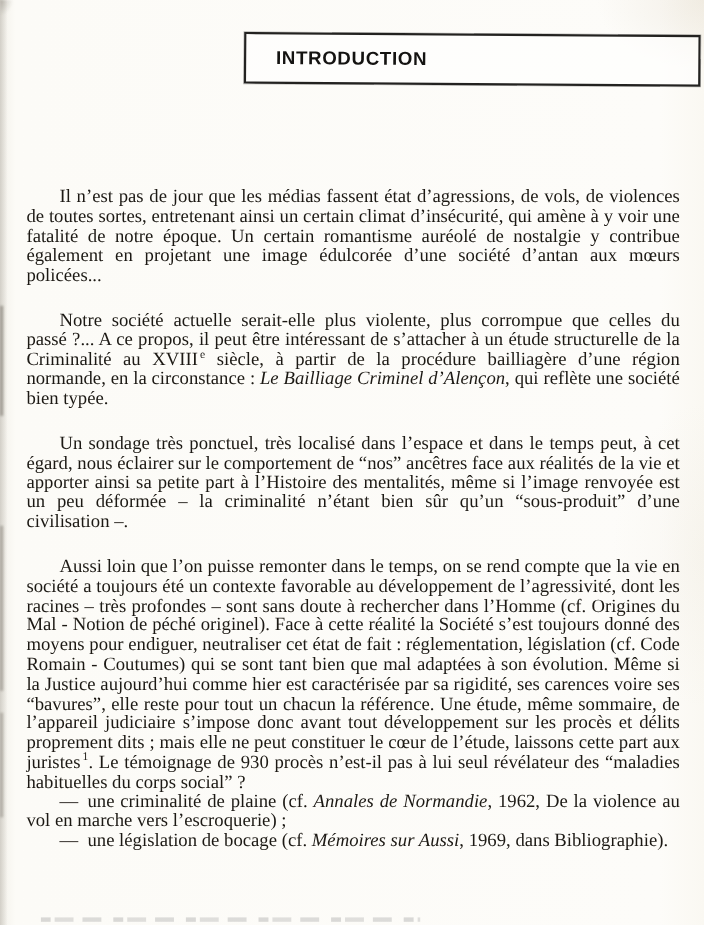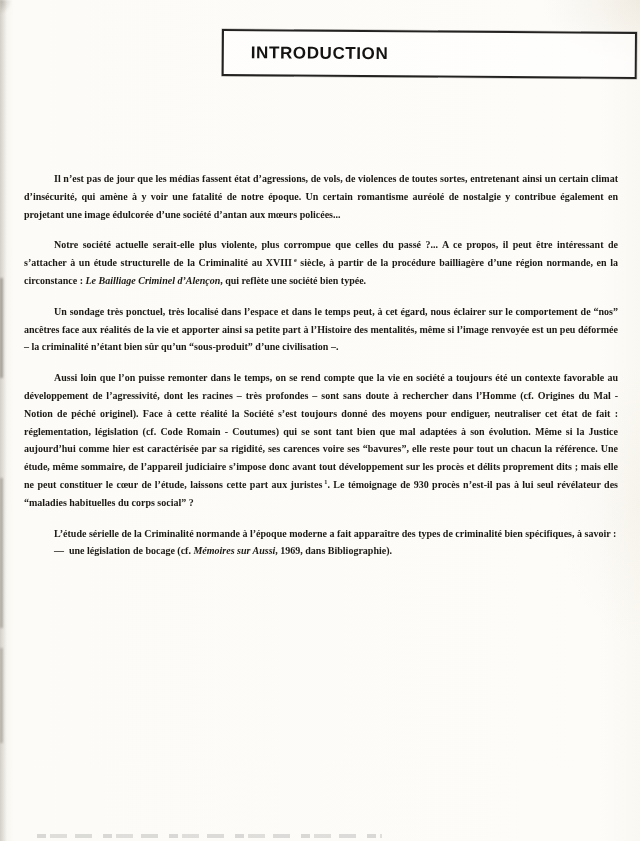--- a/index.html
+++ b/index.html
@@ -54,27 +54,26 @@
     font-size: 17px;
     letter-spacing: 0.6px;
     color: #141311;
     text-align: right;
   }
 
   
   .body-text {
     position: absolute; left: 24px; top: 170px; width: 594px;
     color: #1c1914;
-    font-size: 10px;
+    font-size: 17px;
     line-height: 17.8px;
     text-align: justify;
-    font-weight: bold;
   }
   .body-text p { margin: 0; text-indent: 30px; }
-  .body-text p + p { margin-top: 13px; }
+  .body-text p + p { margin-top: 23px; }
   .body-text p.tight { margin-top: 0; }
   .it { font-style: italic; }
   sup { vertical-align: super; font-size: 0.62em; line-height: 0; margin-left: 2px; }
 
   
   .footnote-frag {
     position: absolute; left: 37px; top: 834px; width: 345px; height: 7px;
     opacity: 0.45;
     filter: blur(0.6px);
     background:
@@ -100,17 +99,17 @@
 
 <div class="title-box">
   <span>INTRODUCTION</span>
 </div>
 
 <div class="body-text">
     <p><span>Il n’est pas de jour que les médias fassent état d’agressions, de vols, de violences de toutes sortes, entretenant ainsi un certain climat d’insécurité, qui amène à y voir une fatalité de notre époque. Un certain romantisme auréolé de nostalgie y contribue également en projetant une image édulcorée d’une société d’antan aux mœurs policées...</span></p>
     <p><span>Notre société actuelle serait-elle plus violente, plus corrompue que celles du passé&nbsp;?... A ce propos, il peut être intéressant de s’attacher à un étude structurelle de la Criminalité au XVIII</span><sup>e</sup><span> siècle, à partir de la procédure bailliagère d’une région normande, en la circonstance&nbsp;: </span><span class="it">Le Bailliage Criminel d’Alençon</span><span>, qui reflète une société bien typée.</span></p>
     <p><span>Un sondage très ponctuel, très localisé dans l’espace et dans le temps peut, à cet égard, nous éclairer sur le comportement de “nos” ancêtres face aux réalités de la vie et apporter ainsi sa petite part à l’Histoire des mentalités, même si l’image renvoyée est un peu déformée – la criminalité n’étant bien sûr qu’un “sous-produit” d’une civilisation –.</span></p>
     <p><span>Aussi loin que l’on puisse remonter dans le temps, on se rend compte que la vie en société a toujours été un contexte favorable au développement de l’agressivité, dont les racines – très profondes – sont sans doute à rechercher dans l’Homme (cf. Origines du Mal - Notion de péché originel). Face à cette réalité la Société s’est toujours donné des moyens pour endiguer, neutraliser cet état de fait&nbsp;: réglementation, législation (cf. Code Romain - Coutumes) qui se sont tant bien que mal adaptées à son évolution. Même si la Justice aujourd’hui comme hier est caractérisée par sa rigidité, ses carences voire ses “bavures”, elle reste pour tout un chacun la référence. Une étude, même sommaire, de l’appareil judiciaire s’impose donc avant tout développement sur les procès et délits proprement dits&nbsp;; mais elle ne peut constituer le cœur de l’étude, laissons cette part aux juristes</span><sup>1</sup><span>. Le témoignage de 930 procès n’est-il pas à lui seul révélateur des “maladies habituelles du corps social”&nbsp;?</span></p>
-    <p><span>L’étude sérielle de la Criminalité normande à l’époque moderne a fait apparaître des types de criminalité bien spécifiques, à savoir&nbsp;:</span></p>
+    <p class="tight"><span>— une criminalité de plaine (cf. </span><span class="it">Annales de Normandie</span><span>, 1962, De la violence au vol en marche vers l’escroquerie)&nbsp;;</span></p>
     <p class="tight"><span>— une législation de bocage (cf. </span><span class="it">Mémoires sur Aussi</span><span>, 1969, dans Bibliographie).</span></p>
   </div>
 
 <div class="footnote-frag"></div>
 
 </body></html>

